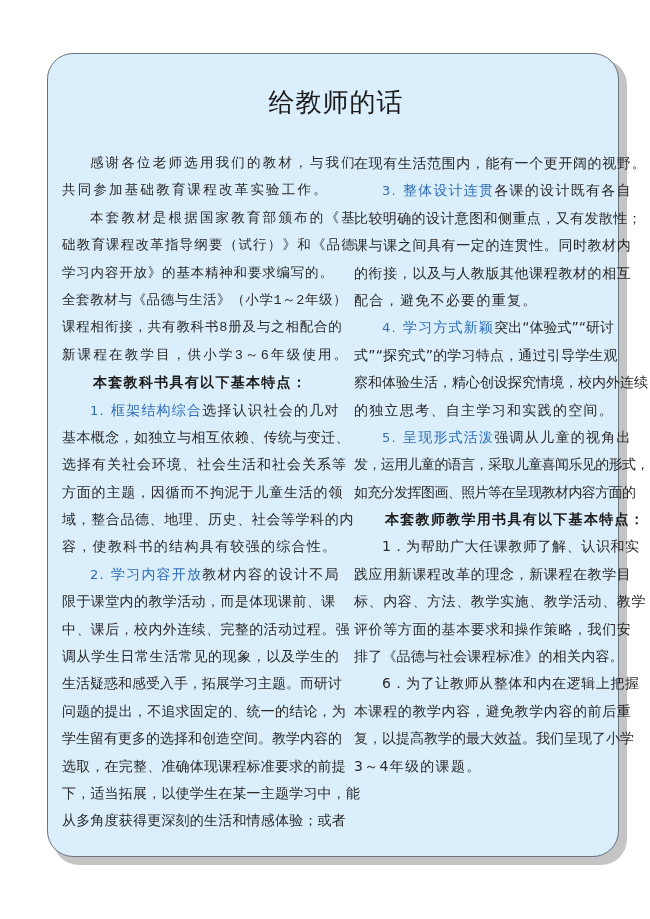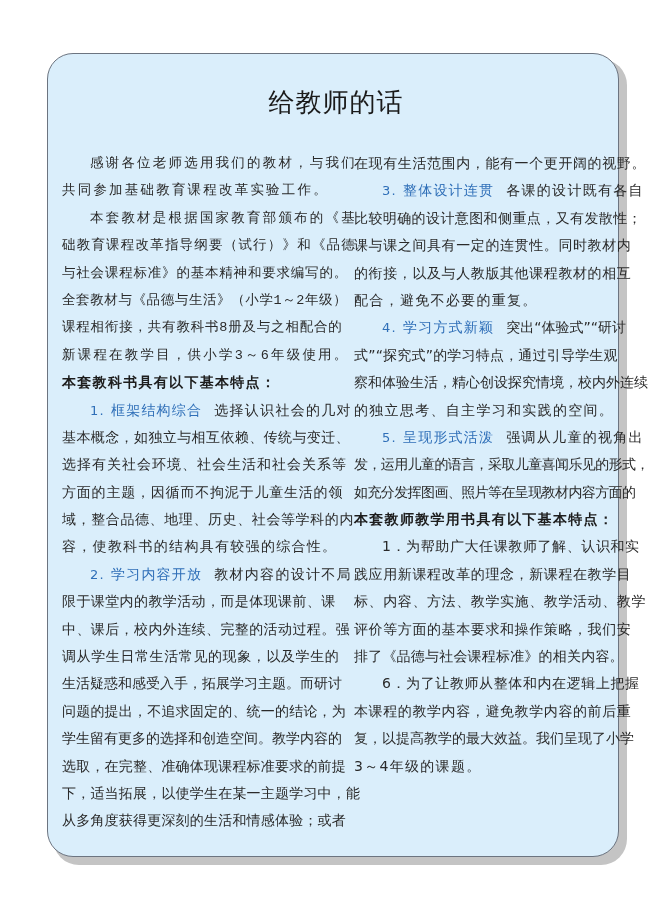--- a/index.html
+++ b/index.html
@@ -26,38 +26,38 @@
     font-size: 14px; color: #2a2a2a; line-height: 27.4px;
   }
   .col.left { left: 62px; }
   .col.right { left: 354px; }
   .line {
     display: block; height: 27.4px; white-space: nowrap; overflow: visible;
     letter-spacing: 1.3px;
   }
   .line.serif { font-family: Liberation Mono, monospace; letter-spacing: 2.2px; font-size: 13.5px; }
   .indent { padding-left: 28px; }
-  .heading { color: #2f6fb8; letter-spacing: 1.2px; margin-right: 12px; }
+  .heading { color: #2f6fb8; letter-spacing: 1.2px; margin-right: 0; }
   .num { color: #2f6fb8; margin-right: 6px; font-size: 13px; }
-  .bold { font-weight: bold; color: #1d1d1d; }
+  .bold { font-weight: bold; color: #1d1d1d; margin-left: 31px; }
 </style>
 </head>
 <body>
 
 <div class="panel-shadow"></div>
 <div class="panel"></div>
 
 <div class="title">给教师的话</div>
 
 <div class="col left">
   <span class="line serif indent">感谢各位老师选用我们的教材，与我们</span>
   <span class="line serif">共同参加基础教育课程改革实验工作。</span>
   <span class="line serif indent">本套教材是根据国家教育部颁布的《基</span>
   <span class="line serif" style="letter-spacing:1.2px">础教育课程改革指导纲要（试行）》和《品德</span>
-  <span class="line serif" style="letter-spacing:0.8px">与社会课程标准》的基本精神和要求编写的。</span>
+  <span class="line serif" style="letter-spacing:0.8px">学习内容开放》的基本精神和要求编写的。</span>
   <span class="line serif" style="letter-spacing:0.6px">全套教材与《品德与生活》（小学1～2年级）</span>
   <span class="line serif" style="letter-spacing:0.8px">课程相衔接，共有教科书8册及与之相配合的</span>
   <span class="line serif">新课程在教学目，供小学3～6年级使用。</span>
   <span class="line bold">本套教科书具有以下基本特点：</span>
 
   <span class="line indent">
     <span class="num">1.</span><span class="heading">框架结构综合</span><span>选择认识社会的几对</span>
   </span>
   <span class="line" style="letter-spacing:0.4px">基本概念，如独立与相互依赖、传统与变迁、</span>
   <span class="line" style="letter-spacing:1px">选择有关社会环境、社会生活和社会关系等</span>

